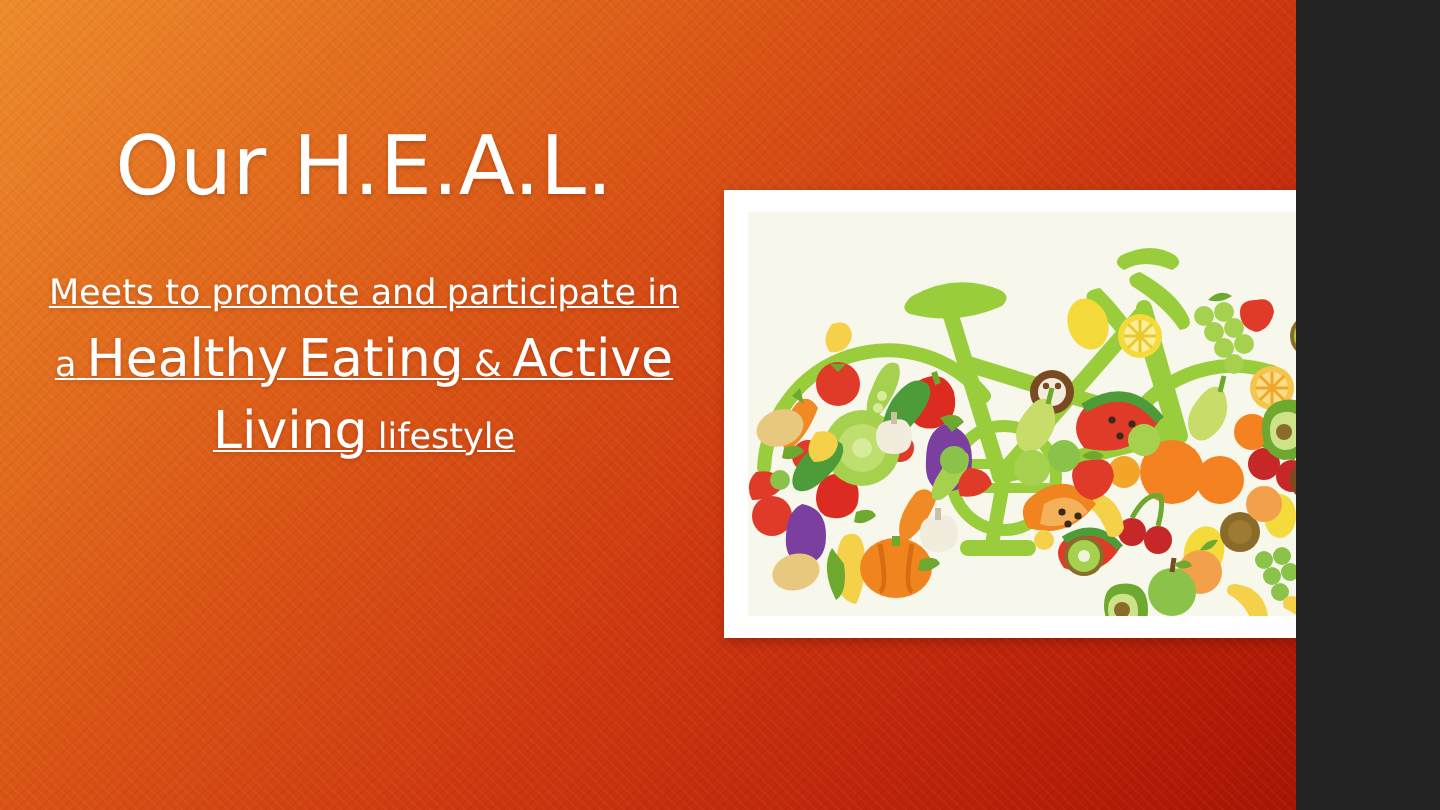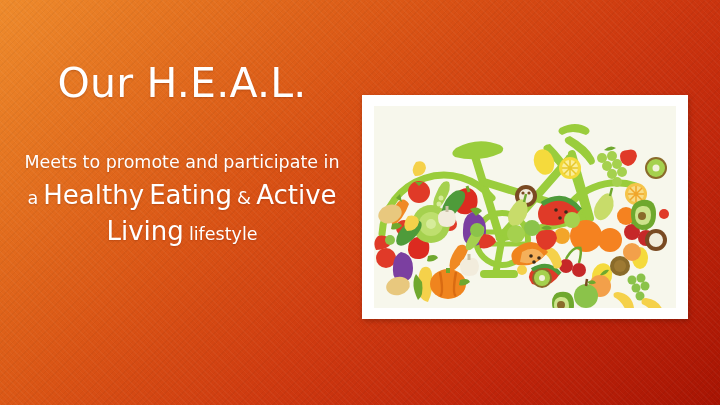--- a/index.html
+++ b/index.html
@@ -2,21 +2,21 @@
 <html><head>
 <meta charset="utf-8">
 <style>
   html, body {
     margin: 0;
     padding: 0;
     background: #222;
   }
   .slide {
     position: relative;
-    width: 720px;
+    width: 648px;
     height: 405px;
     overflow: hidden;
     font-family: "DejaVu Sans", sans-serif;
     background:
       linear-gradient(135deg,
         #EE8B2C 0%,
         #E4711F 18%,
         #DA5415 38%,
         #CF3A10 58%,
         #C0250B 78%,
@@ -45,23 +45,24 @@
     font-size: 41px;
     line-height: 46px;
     font-weight: 400;
     letter-spacing: 0.2px;
     text-shadow: 0 1px 2px rgba(90,20,0,0.28);
     margin: 0;
   }
   .title .line2 { display: block; }
 
   .subtitle {
-    margin: 40px 0 0 0;
+    margin: 24px 0 0 0;
     line-height: 33px;
     text-shadow: 0 1px 2px rgba(90,20,0,0.25);
+    text-decoration: underline;
   }
   .sm {
     font-size: 17.5px;
     font-weight: 400;
   }
   .lg {
     font-size: 26px;
     font-weight: 400;
   }
   .amp {

